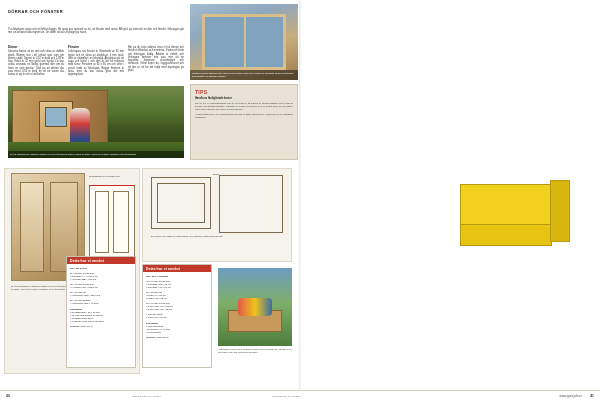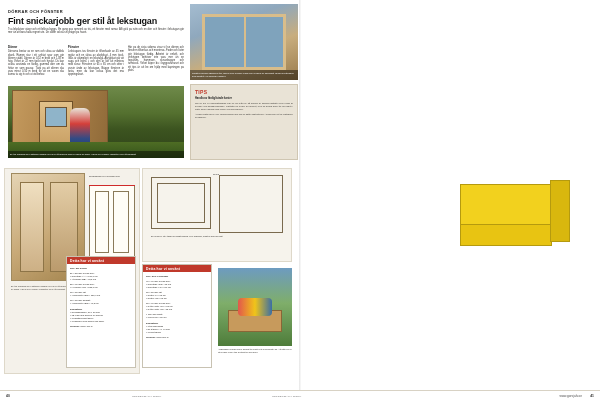--- a/index.html
+++ b/index.html
@@ -162,21 +162,20 @@
   .gutter { position:absolute; left:299px; top:0; width:1.5px; height:390px; background:linear-gradient(90deg,rgba(0,0,0,0.10),rgba(0,0,0,0.02)); }
 </style>
 </head>
 <body>
 
 <div class="page">
 
   <div class="left-page">
 
     <div class="kicker">DÖRRAR OCH FÖNSTER</div>
-    <div class="headline">Fint snickarjobb ger stil åt lekstugan</div>
     <div class="lede tiny justify">
       <p>Två lekplatser växer och ett lekhus byggs. En gång gav ramverk av trä, ett fönster med ramar. Allt gick på rutin och en dörr och fönster i lekstugan gör mer än att bara hålla regnet ute. De sätter också sin prägel på huset.</p>
     </div>
 
     <div class="col-a tiny justify">
       <div class="subhd">Dörrar</div>
       <p>Dörrarna består av en ram och skiva av dubbla plank. Ramen står i ett urfräst spår som gör dörren stabil. Dörren är 0,52 m bred och 1,38 m hög. Virket är 22 mm tjockt och hyvlat. Du kan också använda en färdig, gammal dörr om du hittar en som passar. Tänk på att dörren ska vara minst 0,50 m bred för att en vuxen ska kunna ta sig in och ut vid behov.</p>
     </div>
     <div class="col-b tiny justify">
       <div class="subhd">Fönster</div>

